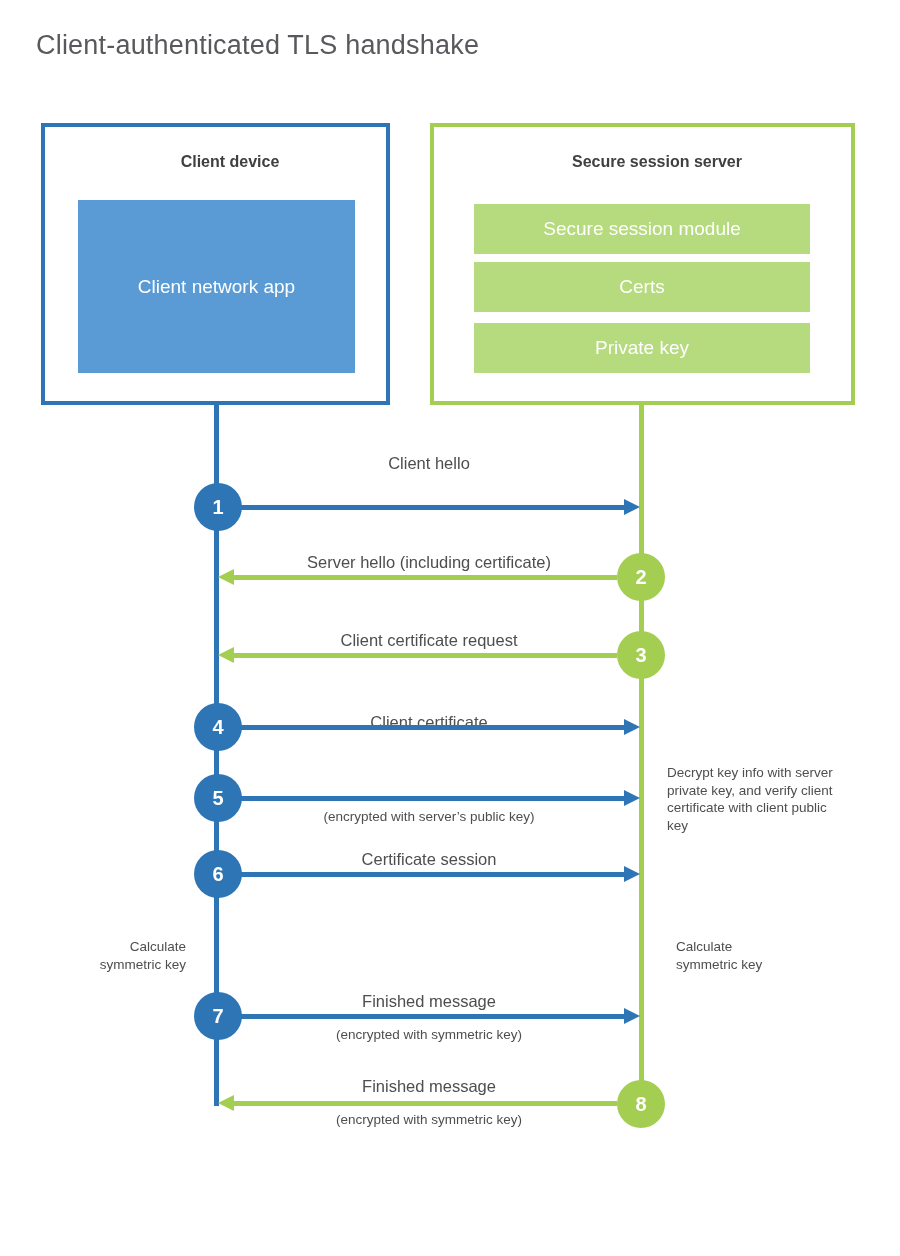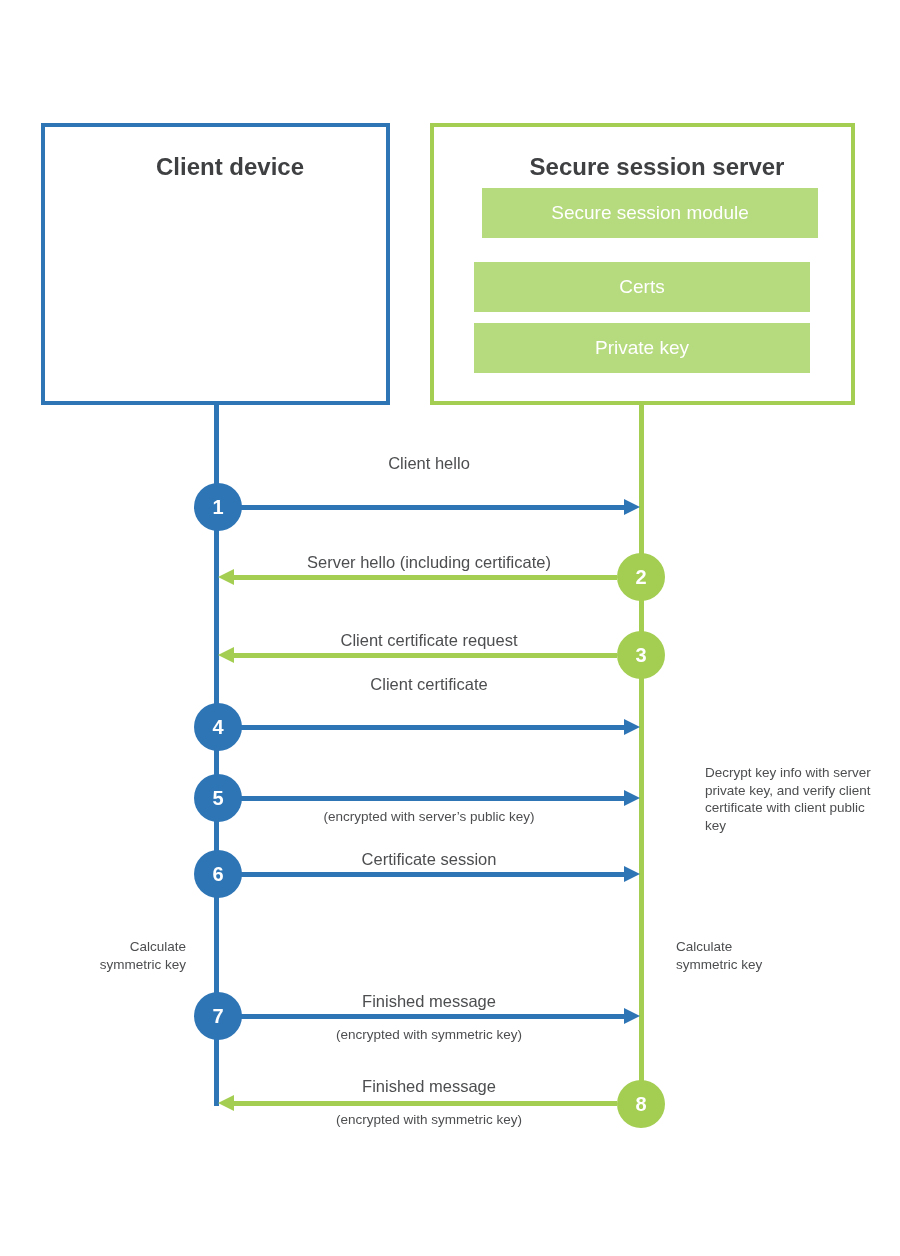--- a/index.html
+++ b/index.html
@@ -15,27 +15,27 @@
   html,body{background:#fff;}
   body{font-family:"Liberation Sans", sans-serif;}
   .page{position:relative;width:900px;height:1256px;background:#ffffff;overflow:hidden;}
 
   .title{position:absolute;left:36px;top:30px;font-size:27px;font-weight:400;color:var(--title);letter-spacing:0.2px;}
 
   
   .actor-box{position:absolute;top:123px;height:282px;background:#fff;}
   .client-box{left:41px;width:349px;border:4px solid var(--blue);}
   .server-box{left:430px;width:425px;border:4px solid var(--green);}
-  .actor-title{position:absolute;left:0;right:0;top:26px;text-align:center;font-size:24px;font-weight:bold;color:var(--heading);padding-left:29px;}
+  .actor-title{position:absolute;left:0;right:0;top:26px;text-align:center;font-size:16px;font-weight:bold;color:var(--heading);padding-left:29px;}
 
   .app-box{position:absolute;left:78px;top:200px;width:277px;height:173px;background:var(--blue-fill);display:flex;align-items:center;justify-content:center;}
   .app-box span{display:block;max-width:180px;text-align:center;color:#fff;font-size:19px;line-height:27px;}
 
   .module-bar{position:absolute;left:474px;width:336px;height:50px;background:var(--green-fill);color:#fff;font-size:19px;text-align:center;line-height:50px;}
-  .bar-1{top:188px;margin-left:8px;} .bar-2{top:262px;} .bar-3{top:323px;}
+  .bar-1{top:204px;} .bar-2{top:262px;} .bar-3{top:323px;}
 
   
   .lifeline{position:absolute;top:405px;width:5px;}
   .lifeline.blue{left:214px;height:701px;background:var(--blue);}
   .lifeline.green{left:639px;height:700px;background:var(--green);}
 
   
   .circle{position:absolute;width:48px;height:48px;border-radius:50%;color:#fff;font-size:20px;font-weight:bold;display:flex;align-items:center;justify-content:center;}
   .circle.blue{background:var(--blue);left:194px;}
   .circle.green{background:var(--green);left:617px;}
@@ -46,32 +46,36 @@
   .shaft.green{background:var(--green);left:234px;width:383px;}
   .head{position:absolute;width:0;height:0;border-top:8px solid transparent;border-bottom:8px solid transparent;}
   .head.right{left:624px;border-left:16px solid var(--blue);}
   .head.left{left:218px;border-right:16px solid var(--green);}
 
   .msg-label{position:absolute;left:219px;width:420px;text-align:center;font-size:16.5px;color:var(--text);}
   .msg-sub{position:absolute;left:219px;width:420px;text-align:center;font-size:13.5px;color:var(--text);}
 
   
   .note{position:absolute;font-size:13.5px;line-height:17.5px;color:var(--text);}
-  .note-decrypt{left:667px;top:764px;width:168px;text-align:left;margin-left:38px;}
+  .note-decrypt{left:667px;top:764px;width:168px;text-align:left;}
   .note-calc-left{left:66px;top:938px;width:120px;text-align:right;}
   .note-calc-right{left:676px;top:938px;width:110px;text-align:left;}
 </style>
 </head>
 <body>
 
 <div class="page">
 
+  <div class="title">Client-authenticated TLS handshake</div>
 
   <div class="actor-box client-box">
     <div class="actor-title">Client device</div>
+  </div>
+  <div class="app-box">
+    <span>Client network app</span>
   </div>
 
   <div class="actor-box server-box">
     <div class="actor-title">Secure session server</div>
   </div>
   <div class="module-bar bar-1">Secure session module</div>
   <div class="module-bar bar-2">Certs</div>
   <div class="module-bar bar-3">Private key</div>
 
   <div class="lifeline blue"></div>
@@ -85,21 +89,21 @@
   <div class="msg-label" style="top:553px">Server hello (including certificate)</div>
   <div class="shaft green" style="top:575px"></div>
   <div class="head left" style="top:569px"></div>
   <div class="circle green" style="top:553px">2</div>
 
   <div class="msg-label" style="top:631px">Client certificate request</div>
   <div class="shaft green" style="top:653px"></div>
   <div class="head left" style="top:647px"></div>
   <div class="circle green" style="top:631px">3</div>
 
-  <div class="msg-label" style="top:675px">Client certificate</div>
+  <div class="msg-label" style="top:713px">Client certificate</div>
   <div class="shaft blue" style="top:725px"></div>
   <div class="head right" style="top:719px"></div>
   <div class="circle blue" style="top:703px">4</div>
 
   <div class="shaft blue" style="top:796px"></div>
   <div class="head right" style="top:790px"></div>
   <div class="msg-sub" style="top:809px">(encrypted with server’s public key)</div>
   <div class="circle blue" style="top:774px">5</div>
 
   <div class="msg-label" style="top:850px">Certificate session</div>

